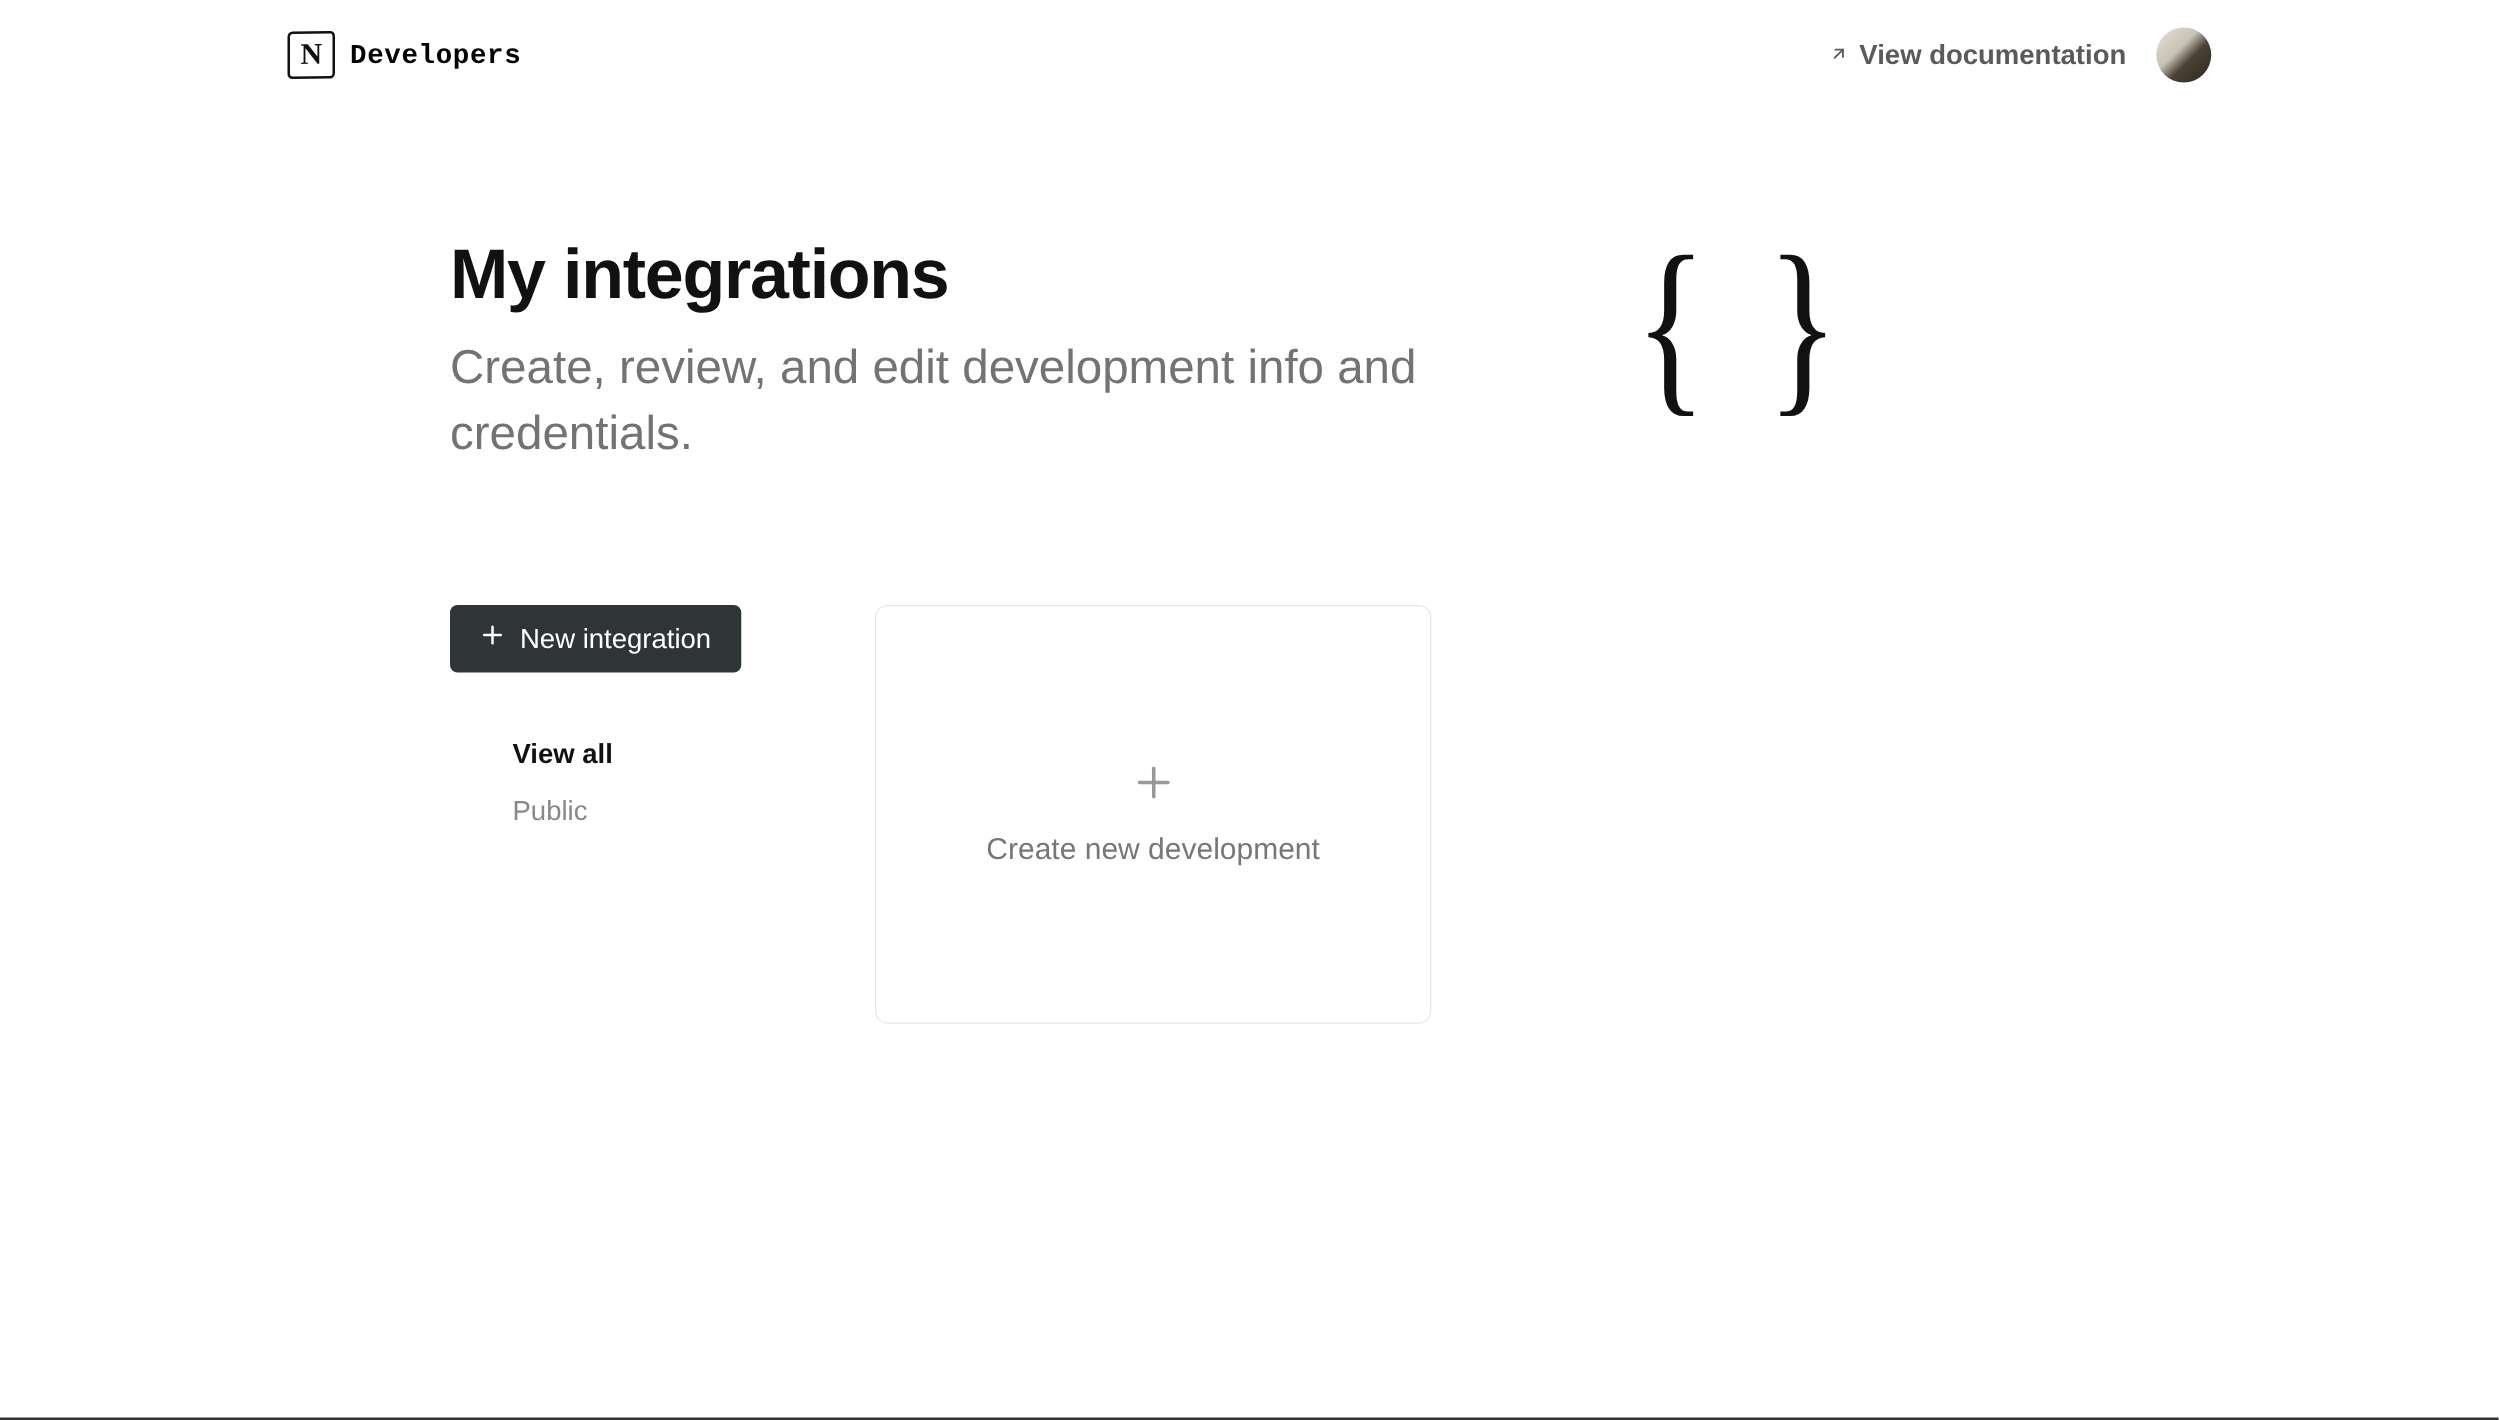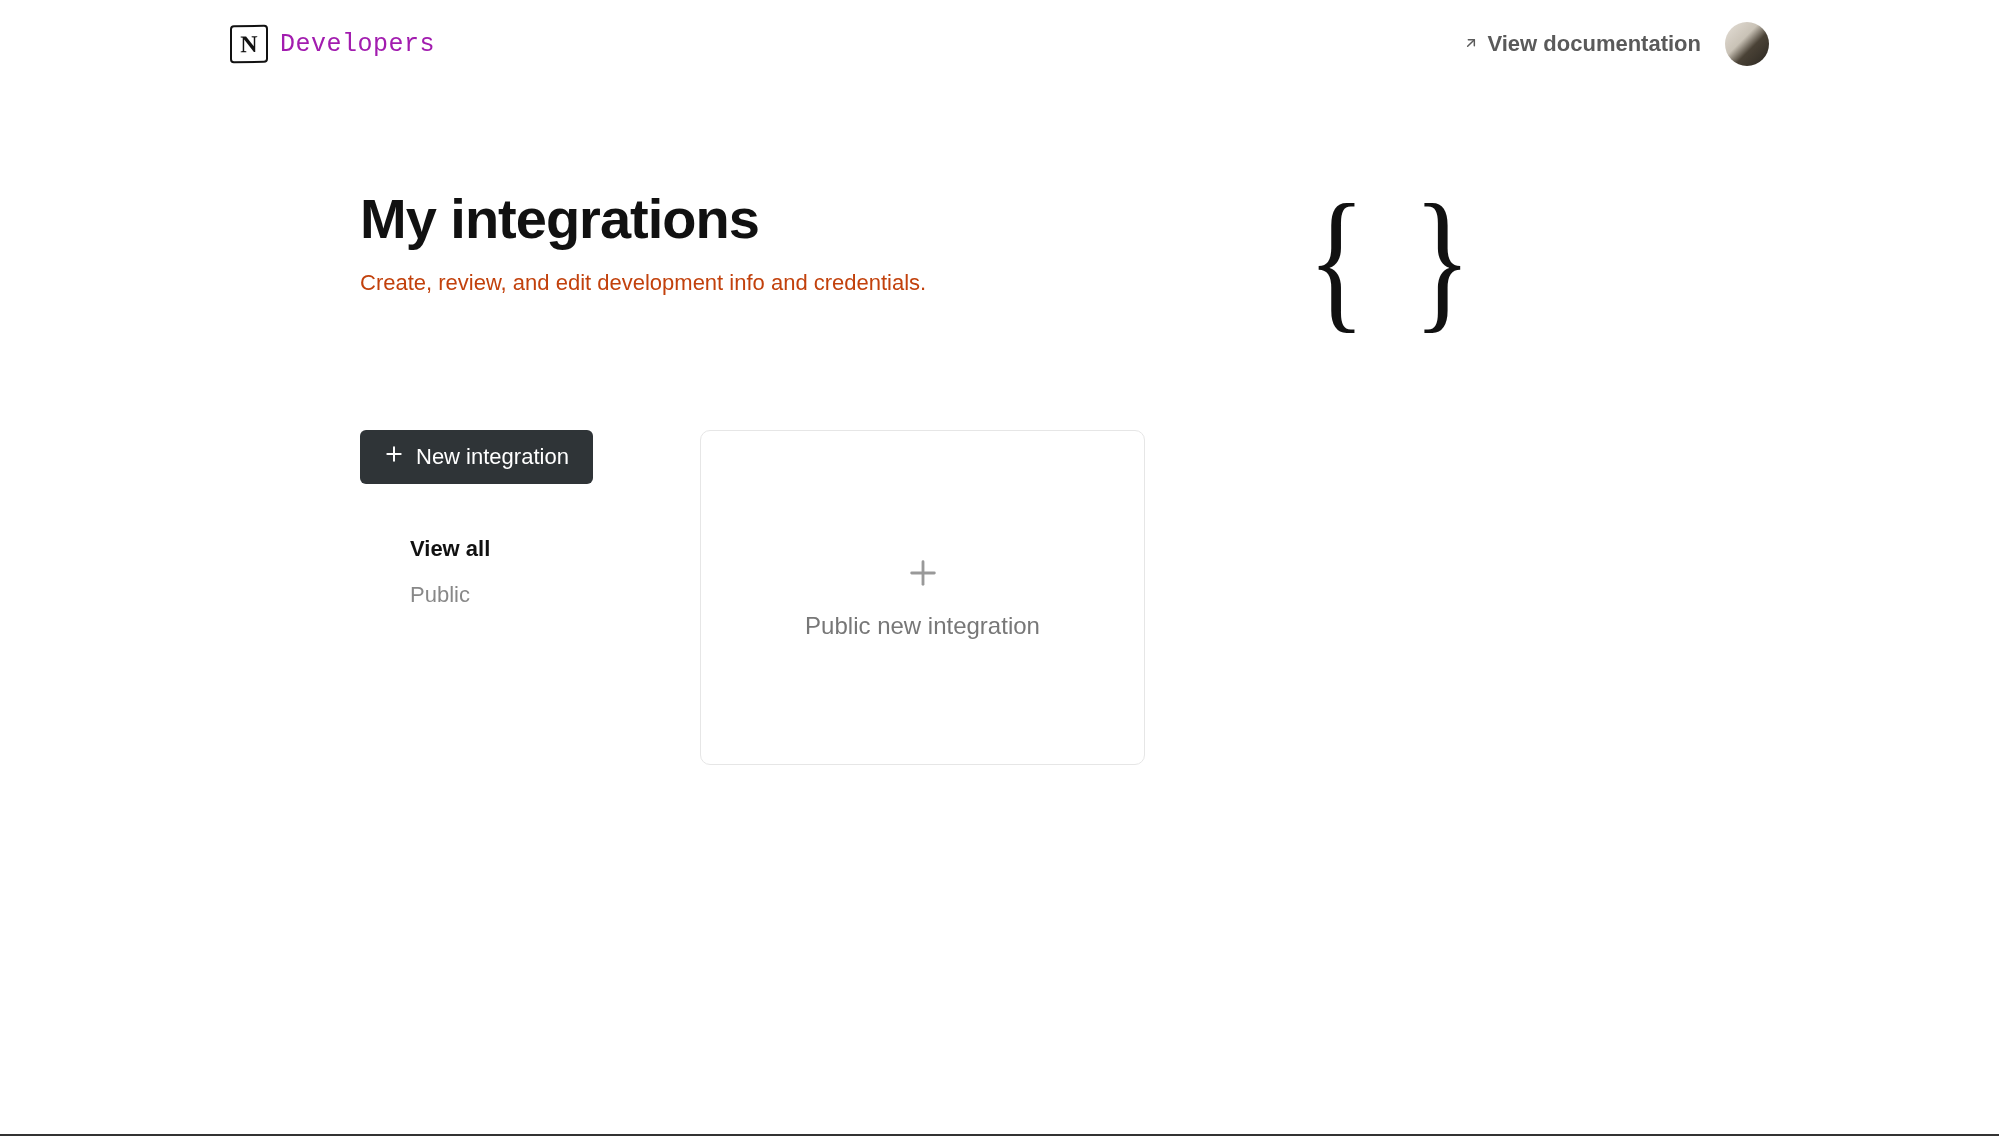--- a/index.html
+++ b/index.html
@@ -38,23 +38,24 @@
       transform: skewY(-1deg);
     }
     .logo-n {
       font-weight: 900;
       font-size: 24px;
       line-height: 1;
       font-family: Georgia, serif;
     }
     .brand-label {
       font-family: "SFMono-Regular", Consolas, "Liberation Mono", Menlo, monospace;
-      font-size: 25px;
+      font-size: 22px;
       letter-spacing: 0.5px;
-      color: #a21caf;
+      color: #000000;
+      font-weight: bold;
     }
     .header-right {
       display: flex;
       align-items: center;
       gap: 24px;
     }
     .doc-link {
       display: flex;
       align-items: center;
       gap: 8px;
@@ -88,24 +89,23 @@
       max-width: 780px;
     }
     .page-title {
       font-size: 56px;
       font-weight: 700;
       letter-spacing: -1px;
       line-height: 1.1;
       margin-bottom: 18px;
     }
     .page-subtitle {
-      font-size: 22px;
-      color: #c2410c;
+      font-size: 38px;
+      color: #737373;
       line-height: 1.4;
-      text-align: center;
     }
     .braces-icon {
       font-size: 120px;
       font-family: "Times New Roman", serif;
       letter-spacing: 28px;
       line-height: 1;
       padding-top: 12px;
       padding-right: 140px;
       user-select: none;
       display: flex;
@@ -242,18 +242,18 @@
       </div>
     </div>
 
     <div class="card">
       <div class="card-plus">
         <svg viewBox="0 0 24 24" fill="none" stroke-width="2" stroke-linecap="round">
           <line x1="12" y1="4" x2="12" y2="20"></line>
           <line x1="4" y1="12" x2="20" y2="12"></line>
         </svg>
       </div>
-      <div class="card-label">Public new integration</div>
+      <div class="card-label">Create new development</div>
     </div>
   </div>
 </div>
 
 <div class="bottom-rule"></div>
 
 </body></html>

